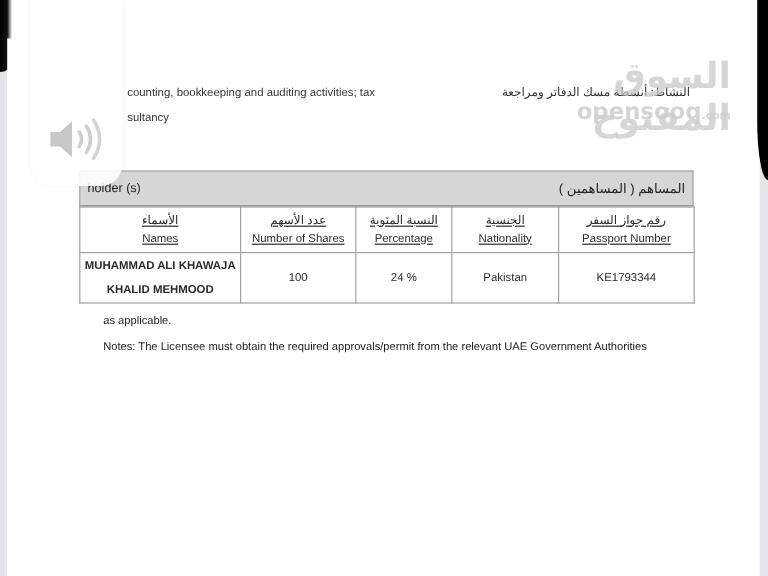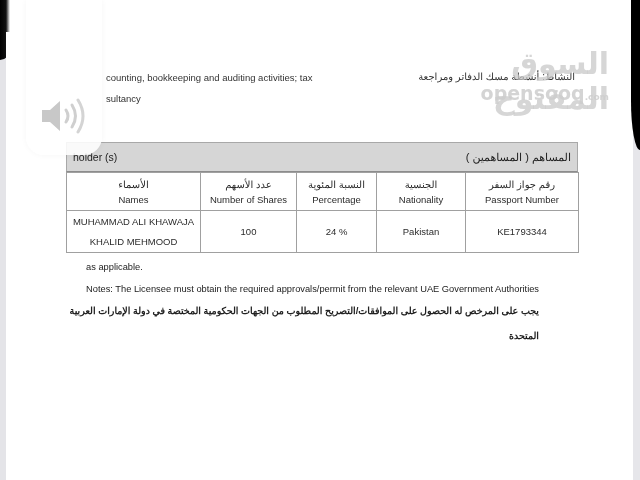--- a/index.html
+++ b/index.html
@@ -31,25 +31,25 @@
   .wm-en small { font-size: 9px; }
 
   .table-wrap { position: absolute; left: 66px; top: 110px; width: 512px; }
   .band { height: 30px; background: #d6d6d6; border: 1px solid #a8a8a8; border-bottom: 1px solid #8c8c8c;
     display: flex; align-items: center; justify-content: space-between; padding: 0 6px; }
   .band .en { font-size: 10.5px; color: #222; }
   .band .ar { font-size: 11px; color: #222; direction: rtl; font-weight: normal; }
 
   table { width: 512px; border-collapse: collapse; table-layout: fixed; }
   td, th { border: 1px solid #a0a0a0; text-align: center; vertical-align: middle; font-weight: normal; font-size: 9.5px; color: #2b2b2b; }
-  th { height: 38px; line-height: 15px; }
+  th { height: 38px; line-height: 15px; text-decoration: underline; }
   th .ar { display: block; direction: rtl; font-size: 10px; }
   th .en { display: block; }
   td { height: 42px; }
-  td .line { display: block; line-height: 20px; }
+  td .line { display: block; line-height: 20px; font-weight: bold; }
 
   .notes-en { position: absolute; left: 80px; top: 224px; width: 500px; font-size: 9.3px; color: #222; line-height: 22px; }
   .notes-ar { position: absolute; right: 94px; top: 266px; width: 480px; direction: rtl; text-align: right;
     font-size: 9.5px; color: #222; line-height: 25px; font-weight: bold; }
 
   .volume-hud { position: absolute; left: 26px; top: 0; width: 76px; height: 155px; background: rgba(255,255,255,0.88);
     border-bottom-left-radius: 18px; border-bottom-right-radius: 18px; box-shadow: 0 0 6px rgba(0,0,0,0.04); }
   .volume-hud svg { position: absolute; left: 14px; top: 98px; }
 </style>
 </head>
@@ -117,21 +117,20 @@
       </tr>
     </tbody>
       </table>
   </div>
 
   <div class="notes-en">
     <div>as applicable.</div>
     <div>Notes: The Licensee must obtain the required approvals/permit from the relevant UAE Government Authorities</div>
   </div>
   <div class="notes-ar">
-    <div>يجب على المرخص له الحصول على الموافقات/التصريح المطلوب من الجهات الحكومية المختصة في دولة الإمارات العربية المتحدة</div>
   </div>
 </div>
 
 <div class="frame-right"></div>
 <div class="frame-right-dark"></div>
 
 <div class="volume-hud">
   <svg width="48" height="36" viewBox="0 0 48 36">
     <path d="M2 12 H10 L20 3 V33 L10 24 H2 Z" fill="#c8c8c8"></path>
     <path d="M26 12 Q30 18 26 24" stroke="#cfcfcf" stroke-width="3" fill="none" stroke-linecap="round"></path>

